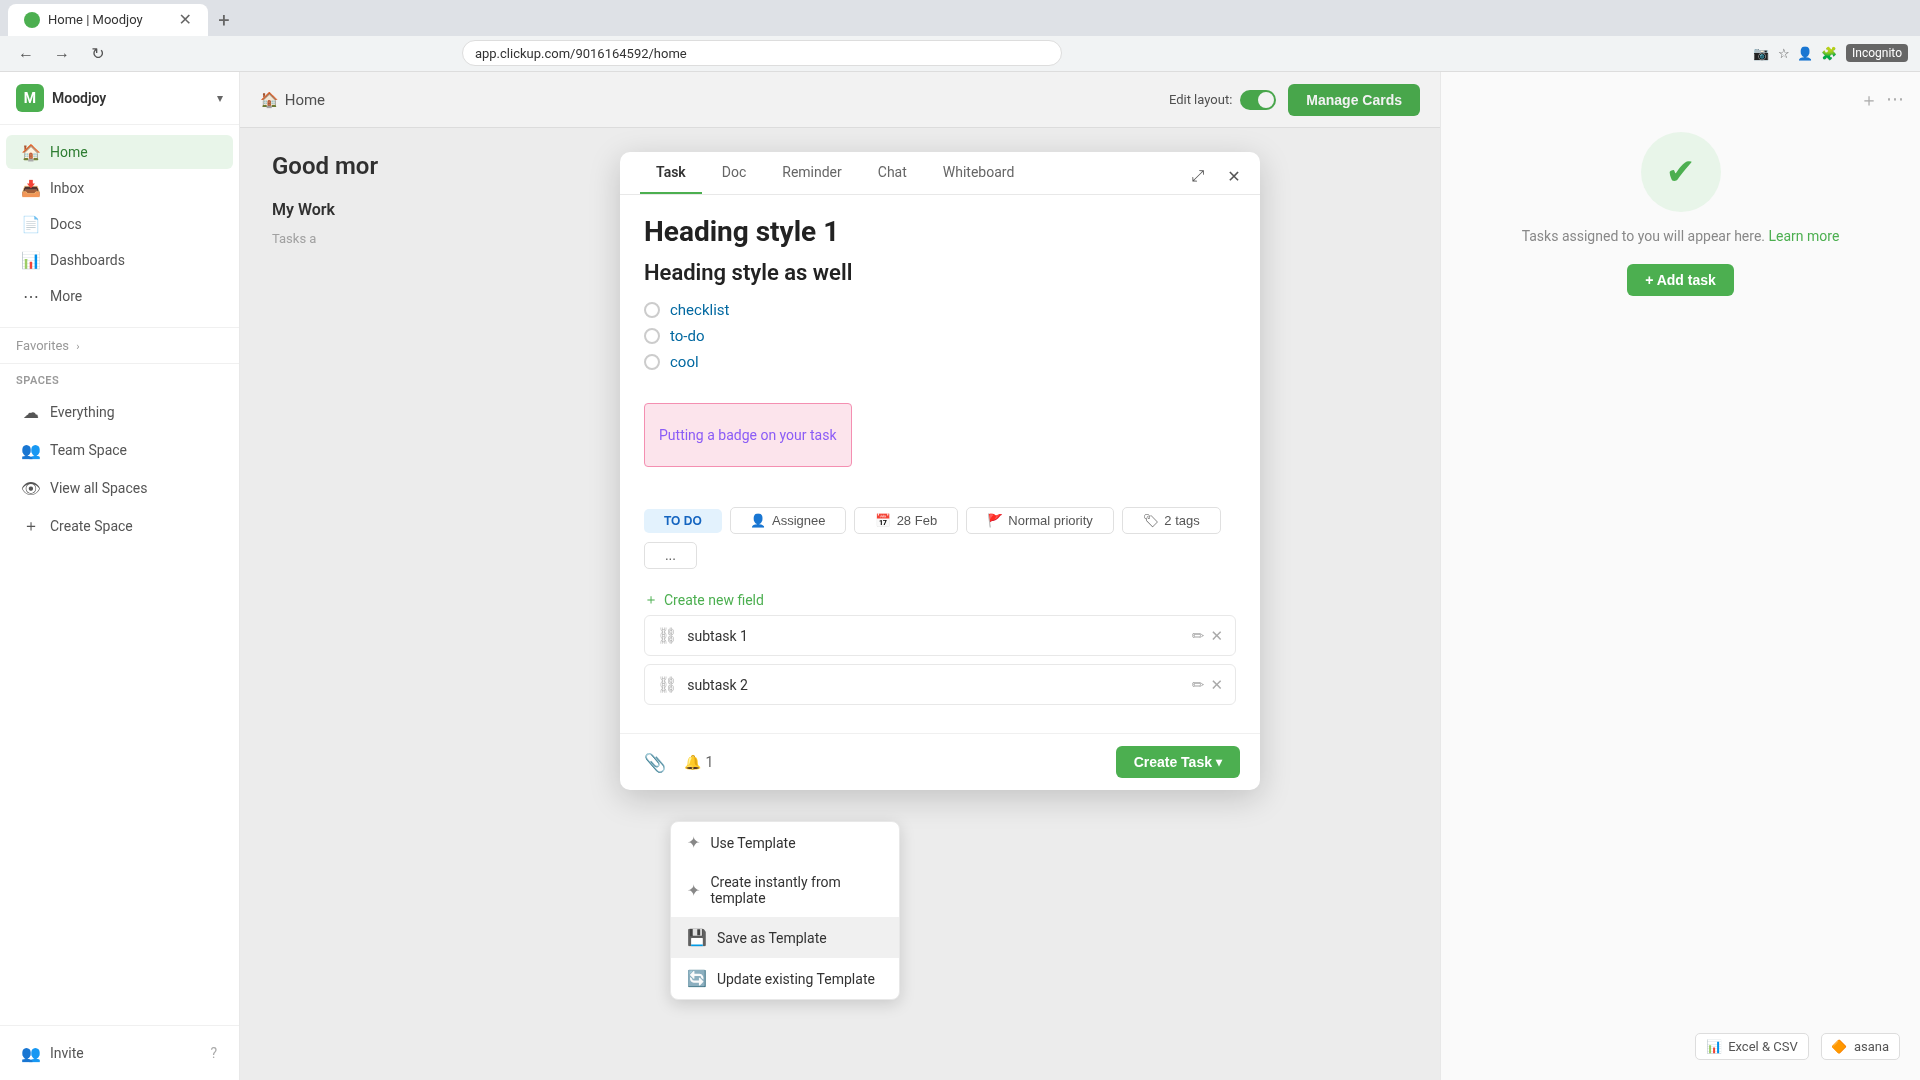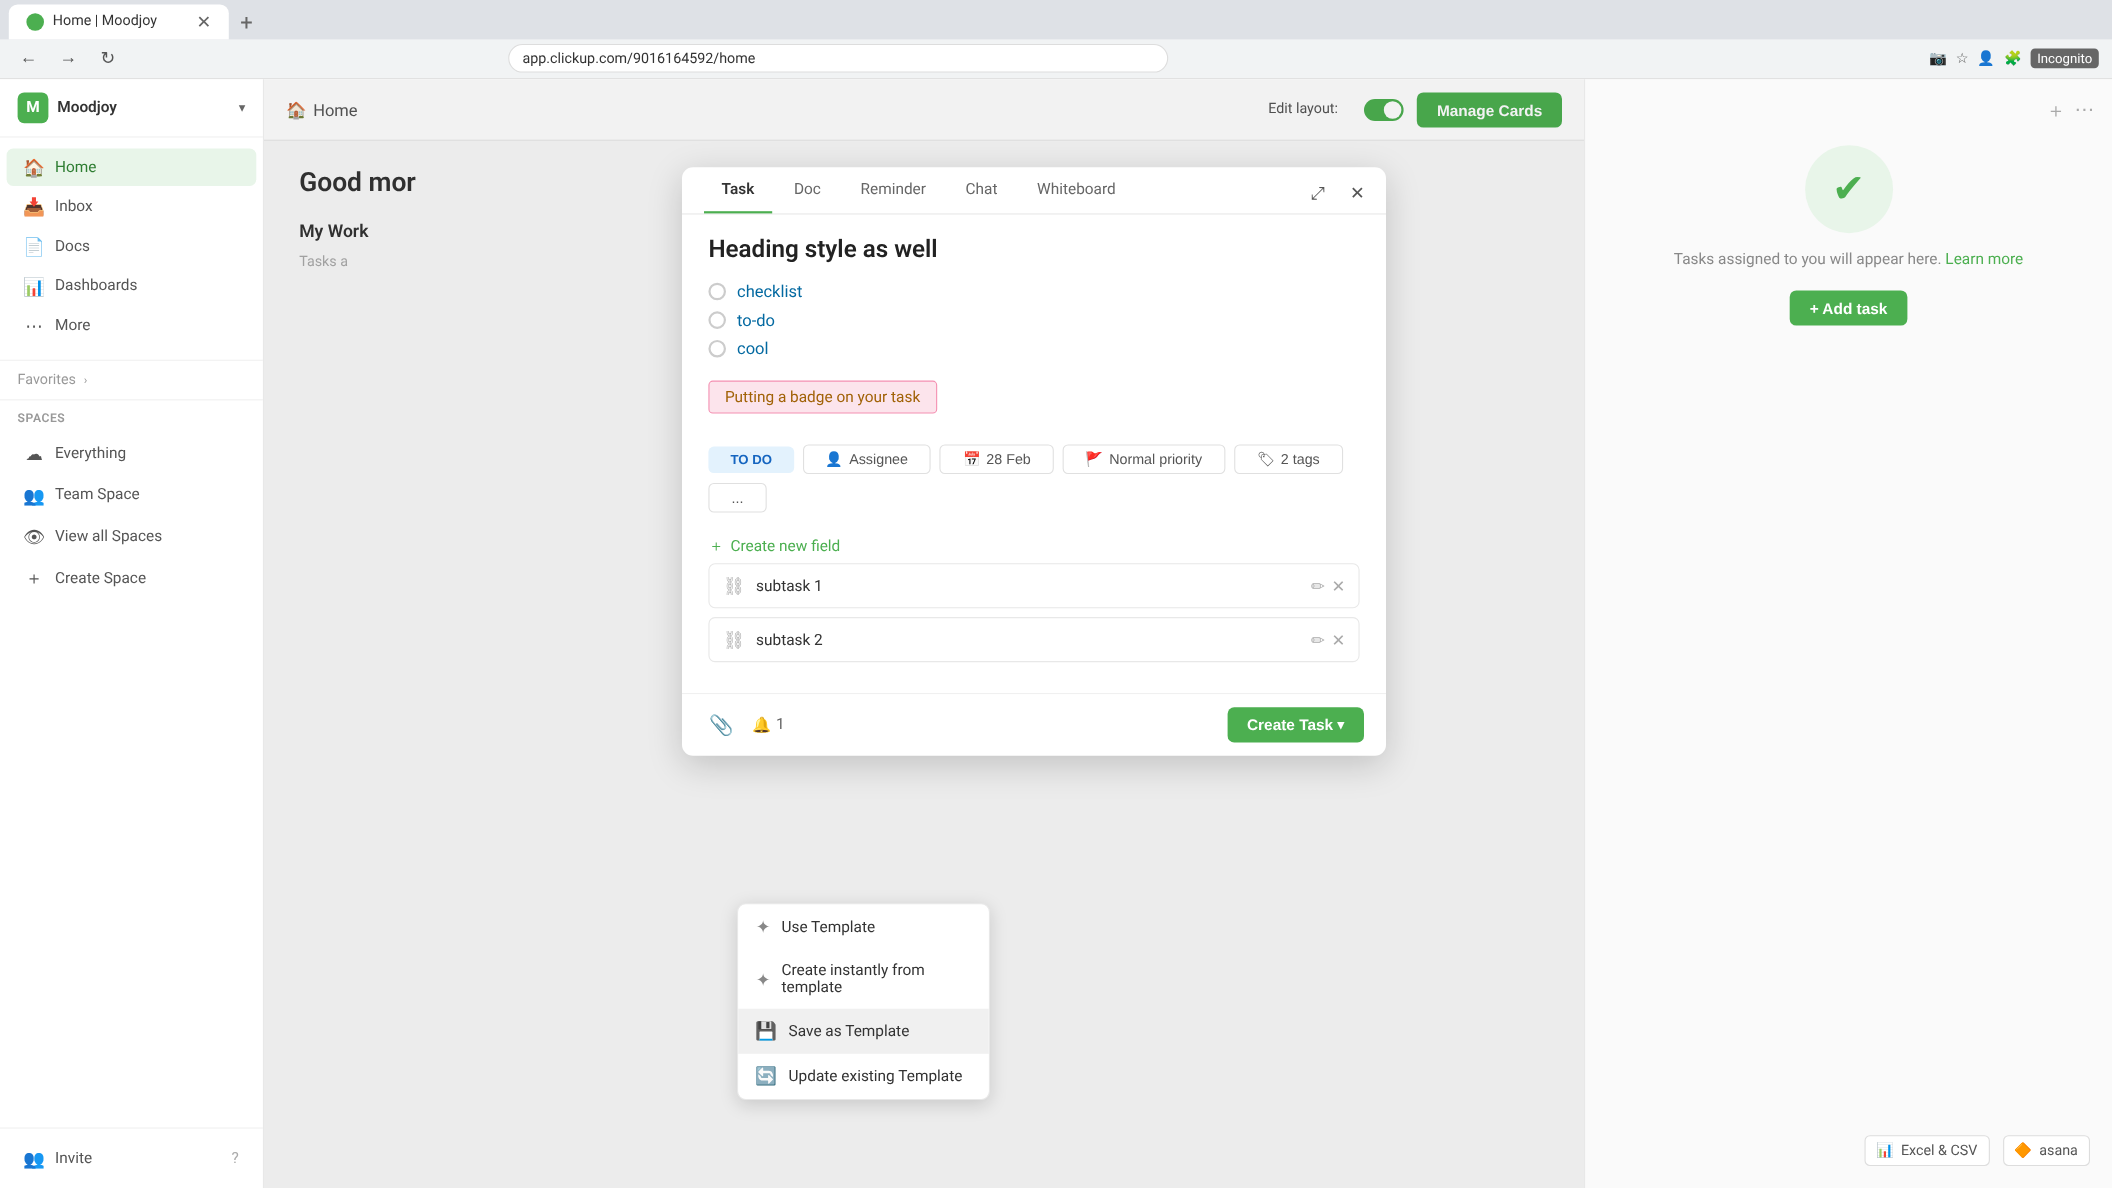--- a/index.html
+++ b/index.html
@@ -32,21 +32,21 @@
     .sidebar-item.active { background: #e8f5e9; color: #2e7d32; }
     .sidebar-item-icon { width: 18px; height: 18px; display: flex; align-items: center; justify-content: center; font-size: 16px; }
     .sidebar-divider { border: none; border-top: 1px solid #f0f0f0; margin: 4px 0; }
     .sidebar-footer { margin-top: auto; padding: 8px 0; border-top: 1px solid #f0f0f0; }
 
     
     .main-content { flex: 1; display: flex; flex-direction: column; background: #f9f9f9; position: relative; }
     .main-header { height: 56px; background: #fff; border-bottom: 1px solid #e8e8e8; display: flex; align-items: center; padding: 0 20px; gap: 12px; }
     .breadcrumb { display: flex; align-items: center; gap: 6px; font-size: 15px; color: #555; }
     .header-spacer { flex: 1; }
-    .edit-layout { display: flex; align-items: center; gap: 24px; font-size: 13px; color: #555; }
+    .edit-layout { display: flex; align-items: center; gap: 8px; font-size: 13px; color: #555; }
     .toggle-switch { width: 36px; height: 20px; background: #4caf50; border-radius: 10px; position: relative; cursor: pointer; }
     .toggle-knob { width: 16px; height: 16px; background: #fff; border-radius: 50%; position: absolute; top: 2px; right: 2px; }
     .manage-cards-btn { background: #4caf50; color: #fff; border: none; border-radius: 6px; padding: 8px 18px; font-size: 14px; font-weight: 600; cursor: pointer; }
 
     .page-body { padding: 24px 32px; overflow-y: auto; }
     .page-title { font-size: 24px; font-weight: 600; color: #333; margin-bottom: 20px; }
     .section-title { font-size: 16px; font-weight: 600; color: #333; margin-bottom: 12px; }
 
     
     .overlay { position: absolute; top: 0; left: 0; right: 0; bottom: 0; background: rgba(0,0,0,0.05); z-index: 10; }
@@ -57,21 +57,21 @@
     .modal-tab { padding: 12px 16px; font-size: 14px; color: #666; cursor: pointer; border-bottom: 2px solid transparent; }
     .modal-tab.active { color: #333; font-weight: 600; border-bottom: 2px solid #4caf50; }
     .modal-actions { position: absolute; top: 10px; right: 12px; display: flex; gap: 8px; }
     .modal-action-btn { width: 28px; height: 28px; display: flex; align-items: center; justify-content: center; border: none; background: none; cursor: pointer; color: #555; font-size: 16px; }
     .modal-body { padding: 20px 24px; max-height: 750px; overflow-y: auto; }
     .modal-heading1 { font-size: 28px; font-weight: 700; color: #222; margin-bottom: 12px; }
     .modal-heading2 { font-size: 22px; font-weight: 600; color: #222; margin-bottom: 16px; }
     .checklist-item { display: flex; align-items: center; gap: 10px; margin-bottom: 8px; }
     .checkbox-circle { width: 16px; height: 16px; border-radius: 50%; border: 2px solid #ccc; flex-shrink: 0; }
     .checklist-label { font-size: 15px; color: #0369a1; }
-    .badge-btn { display: inline-block; background: #fce4ec; color: #a16207; border: 1px solid #f48fb1; border-radius: 4px; padding: 6px 14px; font-size: 14px; margin: 12px 0; cursor: pointer; }
+    .badge-btn { display: inline-block; background: #fce4ec; color: #8b5cf6; border: 1px solid #f48fb1; border-radius: 4px; padding: 23px 14px; font-size: 14px; margin: 24px 0; cursor: pointer; }
     .task-toolbar { display: flex; align-items: center; gap: 8px; margin: 16px 0; flex-wrap: wrap; }
     .toolbar-btn { display: flex; align-items: center; gap: 5px; padding: 5px 20px; border-radius: 5px; border: 1px solid #e0e0e0; background: #fff; font-size: 13px; color: #555; cursor: pointer; }
     .toolbar-btn.status { background: #e3f2fd; color: #1565c0; font-weight: 600; font-size: 12px; border: none; }
     .section-label { font-size: 13px; font-weight: 600; color: #888; margin: 16px 0 8px; }
     .create-field-btn { display: flex; align-items: center; gap: 6px; color: #4caf50; font-size: 14px; cursor: pointer; padding: 6px 0; }
     .subtask-item { display: flex; align-items: center; gap: 10px; padding: 10px 12px; border: 1px solid #e8e8e8; border-radius: 6px; margin-bottom: 8px; }
     .subtask-icon { color: #aaa; font-size: 16px; }
     .subtask-label { font-size: 14px; color: #333; flex: 1; }
     .subtask-actions { display: flex; gap: 6px; }
     .subtask-action { color: #aaa; cursor: pointer; font-size: 15px; }
@@ -231,20 +231,21 @@
         </div>
         <div class="modal-tab">
           <span>Whiteboard</span>
         </div>
         <div class="modal-actions">
           <button class="modal-action-btn">⤢</button>
           <button class="modal-action-btn">✕</button>
         </div>
       </div>
       <div class="modal-body">
+        <div class="modal-heading1">Heading style 1</div>
         <div class="modal-heading2">Heading style as well</div>
 
         <div class="checklist-item">
           <div class="checkbox-circle"></div>
           <span class="checklist-label">checklist</span>
         </div>
         <div class="checklist-item">
           <div class="checkbox-circle"></div>
           <span class="checklist-label">to-do</span>
         </div>

